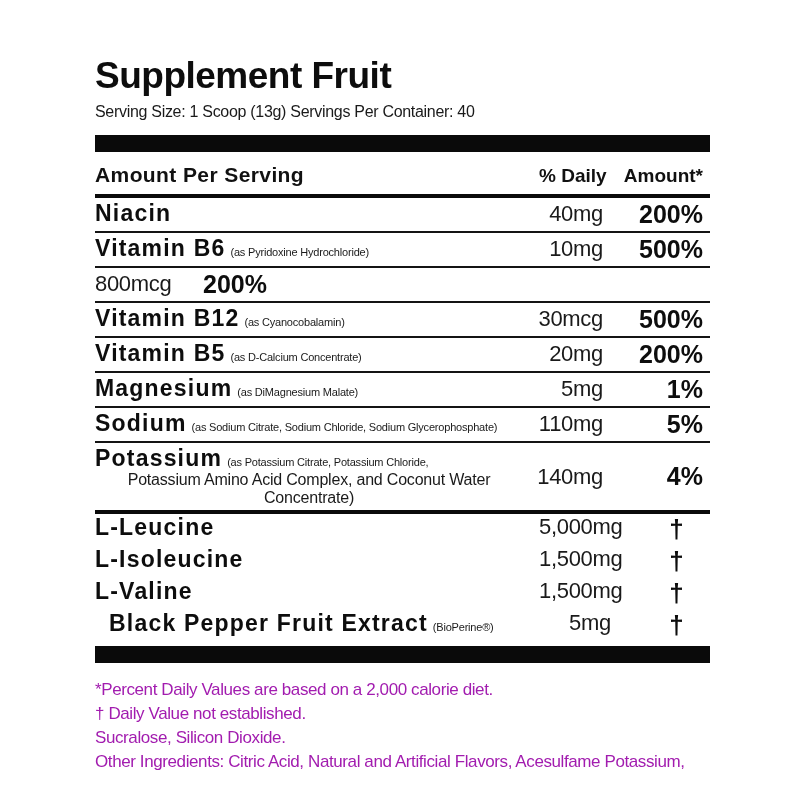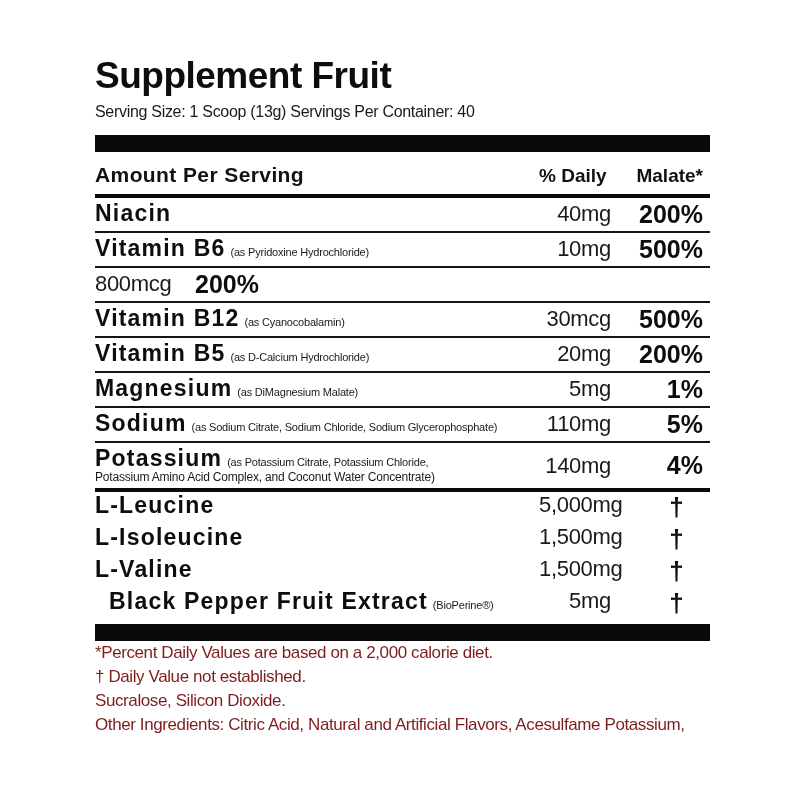--- a/index.html
+++ b/index.html
@@ -59,20 +59,21 @@
     font-size: 19px;
     font-weight: bold;
     padding-right: 7px;
   }
   .rule-med { width: 100%; height: 4px; background: #0a0a0a; }
   .row {
     display: flex;
     align-items: center;
     min-height: 35px;
     border-bottom: 2px solid #141414;
+    gap: 8px;
   }
   .row.thick { border-bottom: 4px solid #0a0a0a; min-height: 47px; }
   .name-cell {
     flex: 1;
     line-height: 1.1;
     padding: 3px 0 4px 0;
   }
   .nm {
     font-size: 23px;
     font-weight: bold;
@@ -80,23 +81,24 @@
     color: #0d0d0d;
   }
   .dt {
     font-size: 11px;
     letter-spacing: -0.2px;
     color: #1a1a1a;
     padding-left: 5px;
   }
   .dt2 {
     display: block;
-    font-size: 12px;
+    font-size: 16px;
     letter-spacing: -0.2px;
     color: #1a1a1a;
+    text-align: center;
   }
   .c-amt {
     width: 78px;
     text-align: right;
     font-size: 22px;
     letter-spacing: -0.3px;
     color: #1a1a1a;
     padding-right: 6px;
     white-space: nowrap;
   }
@@ -116,40 +118,41 @@
   .arow .name-cell { padding: 1px 0 2px 0; }
   .arow.indent .name-cell { padding-left: 14px; }
   .c-dv.dag {
     text-align: center;
     padding-right: 0;
     padding-left: 26px;
     font-size: 26px;
   }
   .bar.bottom { margin-top: 4px; }
   .footnotes {
+    margin-top: 15px;
     font-size: 17px;
     letter-spacing: -0.4px;
     line-height: 24px;
-    color: #7f1d1d;
+    color: #a21caf;
   }
 </style>
 </head>
 <body>
 
 <div class="panel">
 
   <div class="title">Supplement Fruit</div>
   <div class="serving">Serving Size: 1 Scoop (13g) Servings Per Container: 40</div>
 
   <div class="bar"></div>
 
   <div class="hdr-row">
     <span class="hdr-aps">Amount Per Serving</span>
     <span class="hdr-daily">% Daily</span>
-    <span class="hdr-value">Malate*</span>
+    <span class="hdr-value">Amount*</span>
   </div>
   <div class="rule-med"></div>
 
   <div class="row">
     <span class="name-cell"><span class="nm">Niacin</span></span>
     <span class="c-amt">40mg</span>
     <span class="c-dv">200%</span>
   </div>
 
   <div class="row">
@@ -163,21 +166,21 @@
     <span class="c-dv">200%</span>
   </div>
 
   <div class="row">
     <span class="name-cell"><span class="nm">Vitamin B12</span><span class="dt">(as Cyanocobalamin)</span></span>
     <span class="c-amt">30mcg</span>
     <span class="c-dv">500%</span>
   </div>
 
   <div class="row">
-    <span class="name-cell"><span class="nm">Vitamin B5</span><span class="dt">(as D-Calcium Hydrochloride)</span></span>
+    <span class="name-cell"><span class="nm">Vitamin B5</span><span class="dt">(as D-Calcium Concentrate)</span></span>
     <span class="c-amt">20mg</span>
     <span class="c-dv">200%</span>
   </div>
 
   <div class="row">
     <span class="name-cell"><span class="nm">Magnesium</span><span class="dt">(as DiMagnesium Malate)</span></span>
     <span class="c-amt">5mg</span>
     <span class="c-dv">1%</span>
   </div>
 

